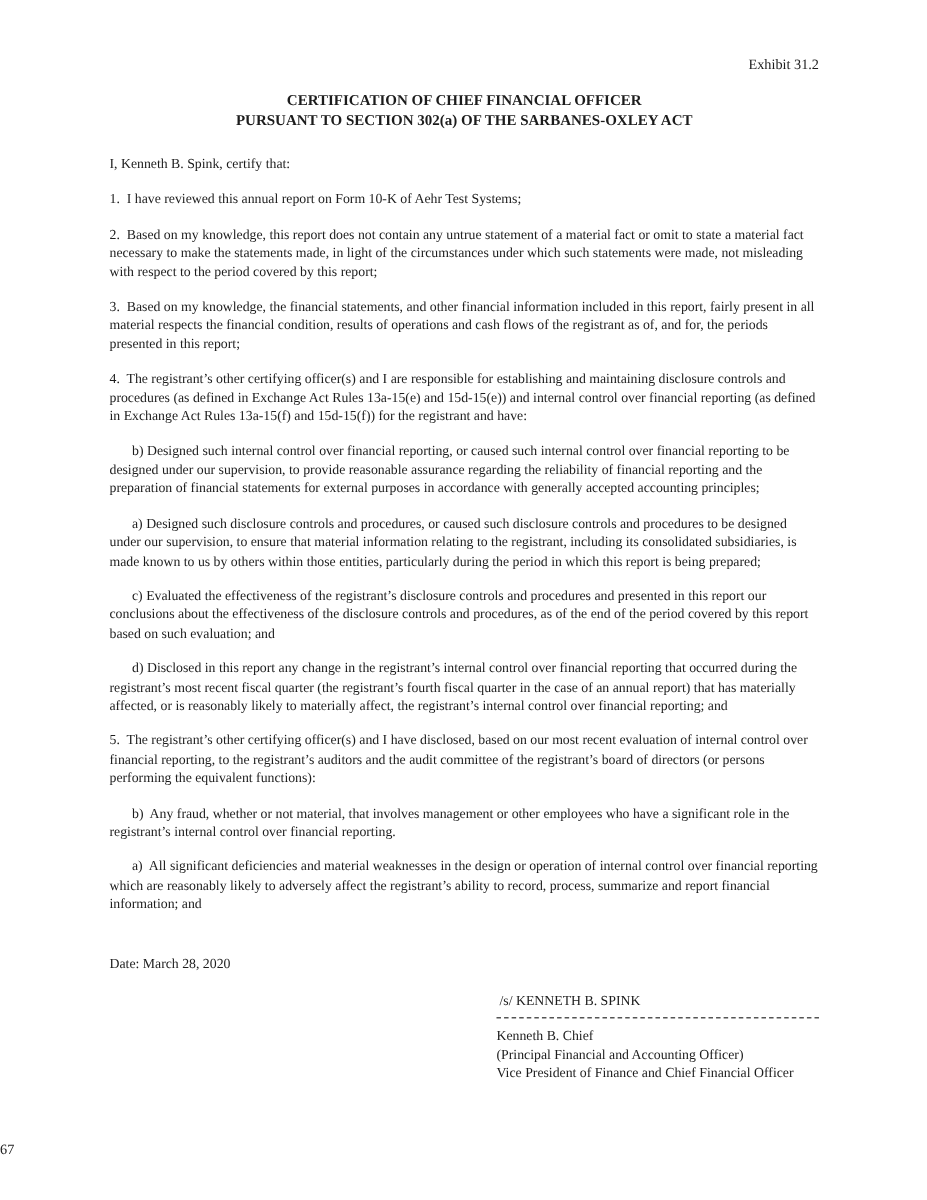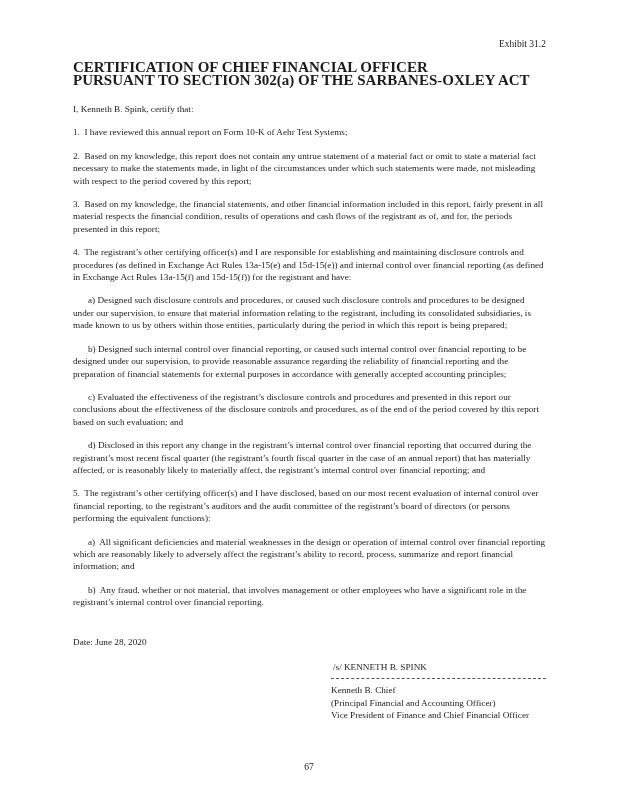--- a/index.html
+++ b/index.html
@@ -19,22 +19,23 @@
     padding: 38px 72px 0 73px;
     overflow: hidden;
   }
   .exhibit-line {
     text-align: right;
     font-size: 9.5px;
     line-height: 12px;
     margin-bottom: 11px;
   }
   .doc-title {
+    text-align: center;
     font-weight: bold;
-    font-size: 15px;
+    font-size: 10px;
     line-height: 13px;
     margin-bottom: 16px;
   }
   .intro {
     font-size: 9.2px;
     line-height: 12.4px;
     margin: 0 0 11px 0;
   }
   p.para {
     font-size: 9.2px;
@@ -62,21 +63,20 @@
     border: 0;
     border-top: 1px dashed #555555;
     height: 0;
     margin: 5px 0 5px 0;
   }
   .footer {
     position: absolute;
     top: 761px;
     left: 0;
     right: 0;
-    text-align: center;
     font-size: 9.5px;
     line-height: 12px;
   }
 </style>
 </head>
 <body>
 
 <div class="page">
 
   <div class="exhibit-line">Exhibit 31.2</div>
@@ -85,29 +85,29 @@
     <div>CERTIFICATION OF CHIEF FINANCIAL OFFICER</div>
     <div>PURSUANT TO SECTION 302(a) OF THE SARBANES-OXLEY ACT</div>
   </div>
 
   <p class="intro">I, Kenneth B. Spink, certify that:</p>
 
   <p class="para">1.  I have reviewed this annual report on Form 10-K of Aehr Test Systems;</p>
   <p class="para">2.  Based on my knowledge, this report does not contain any untrue statement of a material fact or omit to state a material fact necessary to make the statements made, in light of the circumstances under which such statements were made, not misleading with respect to the period covered by this report;</p>
   <p class="para">3.  Based on my knowledge, the financial statements, and other financial information included in this report, fairly present in all material respects the financial condition, results of operations and cash flows of the registrant as of, and for, the periods presented in this report;</p>
   <p class="para">4.  The registrant’s other certifying officer(s) and I are responsible for establishing and maintaining disclosure controls and procedures (as defined in Exchange Act Rules 13a-15(e) and 15d-15(e)) and internal control over financial reporting (as defined in Exchange Act Rules 13a-15(f) and 15d-15(f)) for the registrant and have:</p>
+  <p class="para sub">b) Designed such internal control over financial reporting, or caused such internal control over financial reporting to be designed under our supervision, to provide reasonable assurance regarding the reliability of financial reporting and the preparation of financial statements for external purposes in accordance with generally accepted accounting principles;</p>
   <p class="para sub">a) Designed such disclosure controls and procedures, or caused such disclosure controls and procedures to be designed under our supervision, to ensure that material information relating to the registrant, including its consolidated subsidiaries, is made known to us by others within those entities, particularly during the period in which this report is being prepared;</p>
-  <p class="para sub">b) Designed such internal control over financial reporting, or caused such internal control over financial reporting to be designed under our supervision, to provide reasonable assurance regarding the reliability of financial reporting and the preparation of financial statements for external purposes in accordance with generally accepted accounting principles;</p>
   <p class="para sub">c) Evaluated the effectiveness of the registrant’s disclosure controls and procedures and presented in this report our conclusions about the effectiveness of the disclosure controls and procedures, as of the end of the period covered by this report based on such evaluation; and</p>
   <p class="para sub">d) Disclosed in this report any change in the registrant’s internal control over financial reporting that occurred during the registrant’s most recent fiscal quarter (the registrant’s fourth fiscal quarter in the case of an annual report) that has materially affected, or is reasonably likely to materially affect, the registrant’s internal control over financial reporting; and</p>
   <p class="para">5.  The registrant’s other certifying officer(s) and I have disclosed, based on our most recent evaluation of internal control over financial reporting, to the registrant’s auditors and the audit committee of the registrant’s board of directors (or persons performing the equivalent functions):</p>
+  <p class="para sub">b)  Any fraud, whether or not material, that involves management or other employees who have a significant role in the registrant’s internal control over financial reporting.</p>
   <p class="para sub">a)  All significant deficiencies and material weaknesses in the design or operation of internal control over financial reporting which are reasonably likely to adversely affect the registrant’s ability to record, process, summarize and report financial information; and</p>
-  <p class="para sub">b)  Any fraud, whether or not material, that involves management or other employees who have a significant role in the registrant’s internal control over financial reporting.</p>
 
-  <div class="date-line">Date: June 28, 2020</div>
+  <div class="date-line">Date: March 28, 2020</div>
 
   <div class="signature-block">
     <div class="sig-conformed">/s/ KENNETH B. SPINK</div>
     <div class="sig-rule"></div>
     <div>Kenneth B. Chief</div>
     <div>(Principal Financial and Accounting Officer)</div>
     <div>Vice President of Finance and Chief Financial Officer</div>
   </div>
 
   <div class="footer">67</div>

